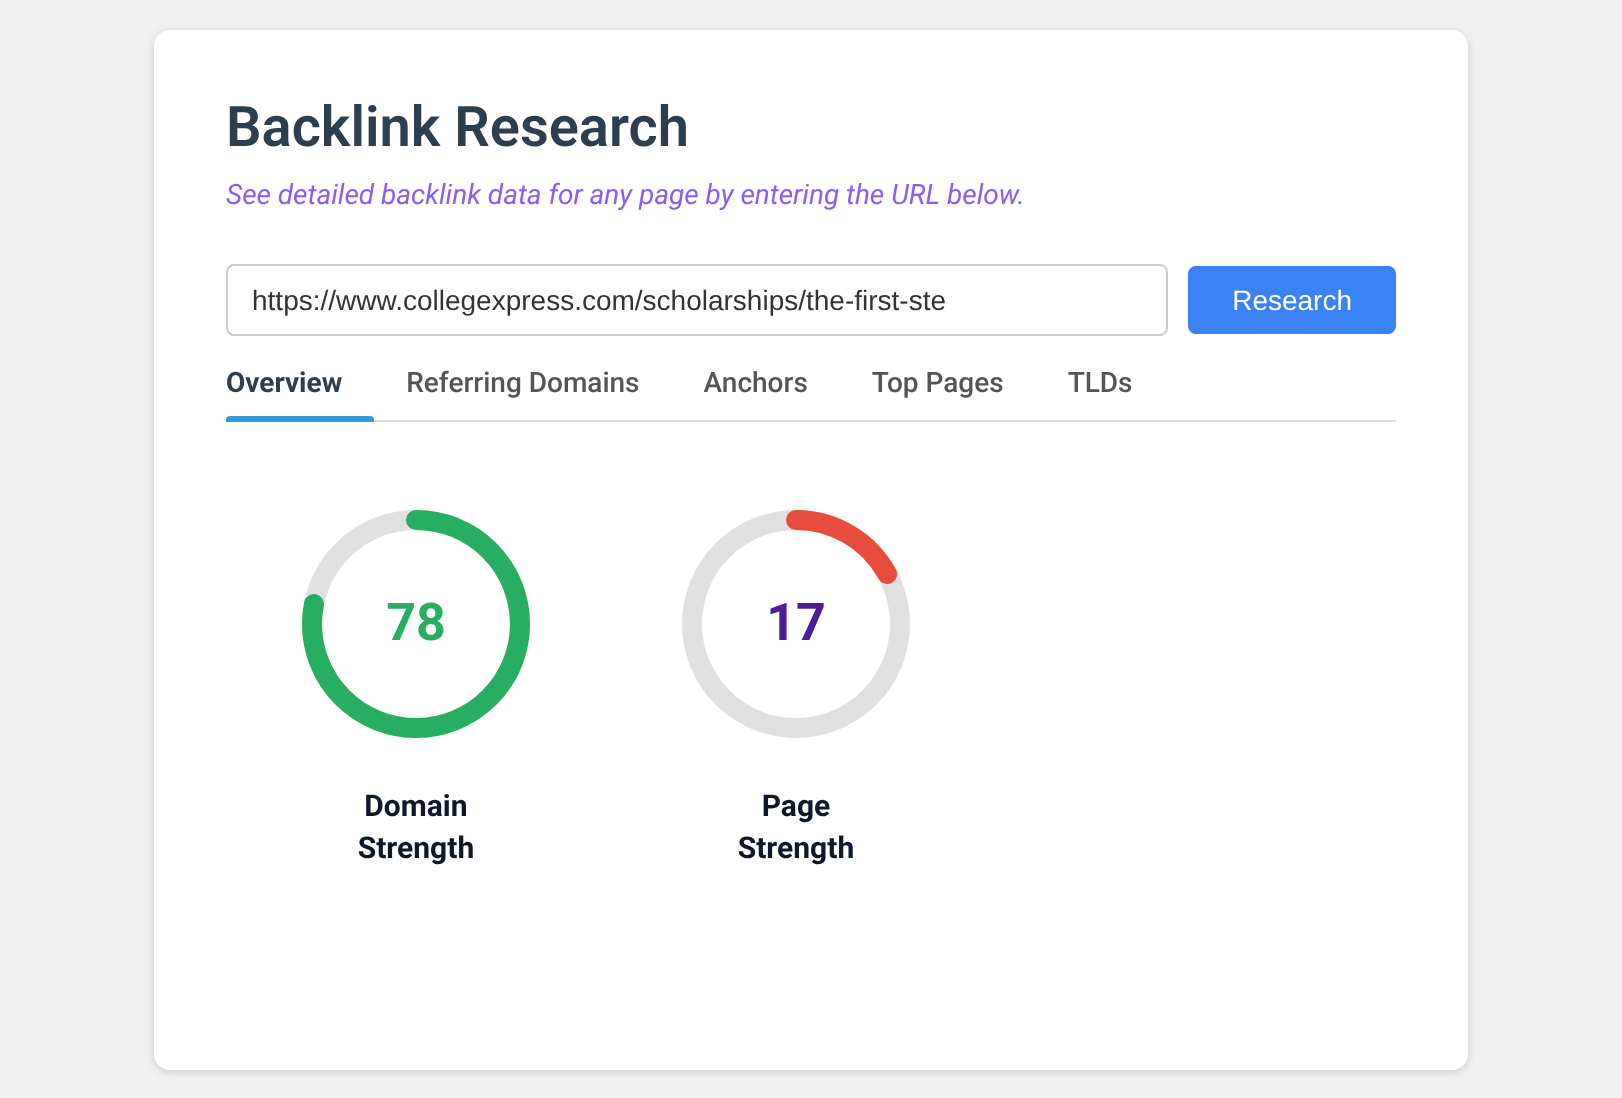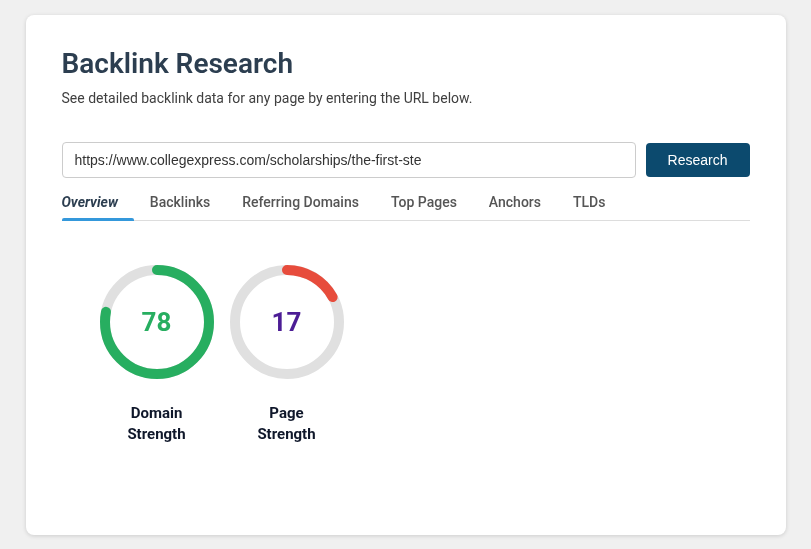--- a/index.html
+++ b/index.html
@@ -8,52 +8,53 @@
       font-family: -apple-system, BlinkMacSystemFont, 'Segoe UI', Roboto, sans-serif;
       display: flex;
       justify-content: center;
       align-items: center;
       min-height: 100vh;
     }
     .card {
       background: #fff;
       border-radius: 8px;
       box-shadow: 0 1px 4px rgba(0,0,0,0.15);
-      width: 760px;
+      width: 657px;
       min-height: 520px;
       padding: 32px 36px 40px;
     }
     .page-title {
       font-size: 28px;
       font-weight: 600;
       color: #2c3e50;
       margin-bottom: 10px;
     }
     .subtitle {
       font-size: 14px;
-      color: #404040;
-      margin-bottom: 36px;
+      color: #8b5cf6;
+      margin-bottom: 26px;
+      font-style: italic;
     }
     .search-row {
       display: flex;
       align-items: center;
       gap: 10px;
       margin-bottom: 8px;
     }
     .url-input {
       flex: 1;
       border: 1px solid #ccc;
       border-radius: 4px;
       padding: 9px 12px;
       font-size: 14px;
       color: #333;
       outline: none;
     }
     .research-btn {
-      background: #0c4a6e;
+      background: #3b82f6;
       color: #fff;
       border: none;
       border-radius: 4px;
       padding: 9px 22px;
       font-size: 14px;
       font-weight: 500;
       cursor: pointer;
       white-space: nowrap;
     }
     .tabs {
@@ -67,41 +68,41 @@
       color: #555;
       padding: 8px 16px 10px;
       cursor: pointer;
       position: relative;
       font-weight: 500;
       text-decoration: none;
       white-space: nowrap;
     }
     .tab:first-child {
       padding-left: 0;
-      font-style: italic;
     }
     .tab.active {
       color: #2c3e50;
       font-weight: 700;
     }
     .tab.active::after {
       content: '';
       position: absolute;
       bottom: -1px;
       left: 0;
       right: 0;
       height: 3px;
       background: #3498db;
       border-radius: 2px 2px 0 0;
     }
     .tab:first-child.active::after {
       left: 0;
     }
     .charts-row {
       display: flex;
+      gap: 60px;
       align-items: flex-start;
       padding-left: 30px;
     }
     .chart-item {
       display: flex;
       flex-direction: column;
       align-items: center;
       gap: 16px;
     }
     .chart-label {
@@ -140,24 +141,23 @@
   <p class="subtitle">See detailed backlink data for any page by entering the URL below.</p>
 
   <div class="search-row">
     <input class="url-input" type="text" value="https://www.collegexpress.com/scholarships/the-first-ste" style="">
     <button class="research-btn">Research</button>
   </div>
 
   <div class="tabs">
 
   <div class="tab active">Overview</div>
-      <div class="tab">Backlinks</div>
       <div class="tab">Referring Domains</div>
+      <div class="tab">Anchors</div>
       <div class="tab">Top Pages</div>
-      <div class="tab">Anchors</div>
       <div class="tab">TLDs</div>
     </div>
 
   <div class="charts-row">
 
   <div class="chart-item">
         <div class="donut-wrap">
       <svg viewBox="0 0 130 130">
         <circle cx="65" cy="65" r="52" fill="none" stroke="#e0e0e0" stroke-width="10"></circle>
         <circle cx="65" cy="65" r="52" fill="none" stroke="#27ae60" stroke-width="10" stroke-linecap="round" stroke-dasharray="326.7256359733385" stroke-dashoffset="71.87963991413446" transform="rotate(-90 65 65)"></circle>

